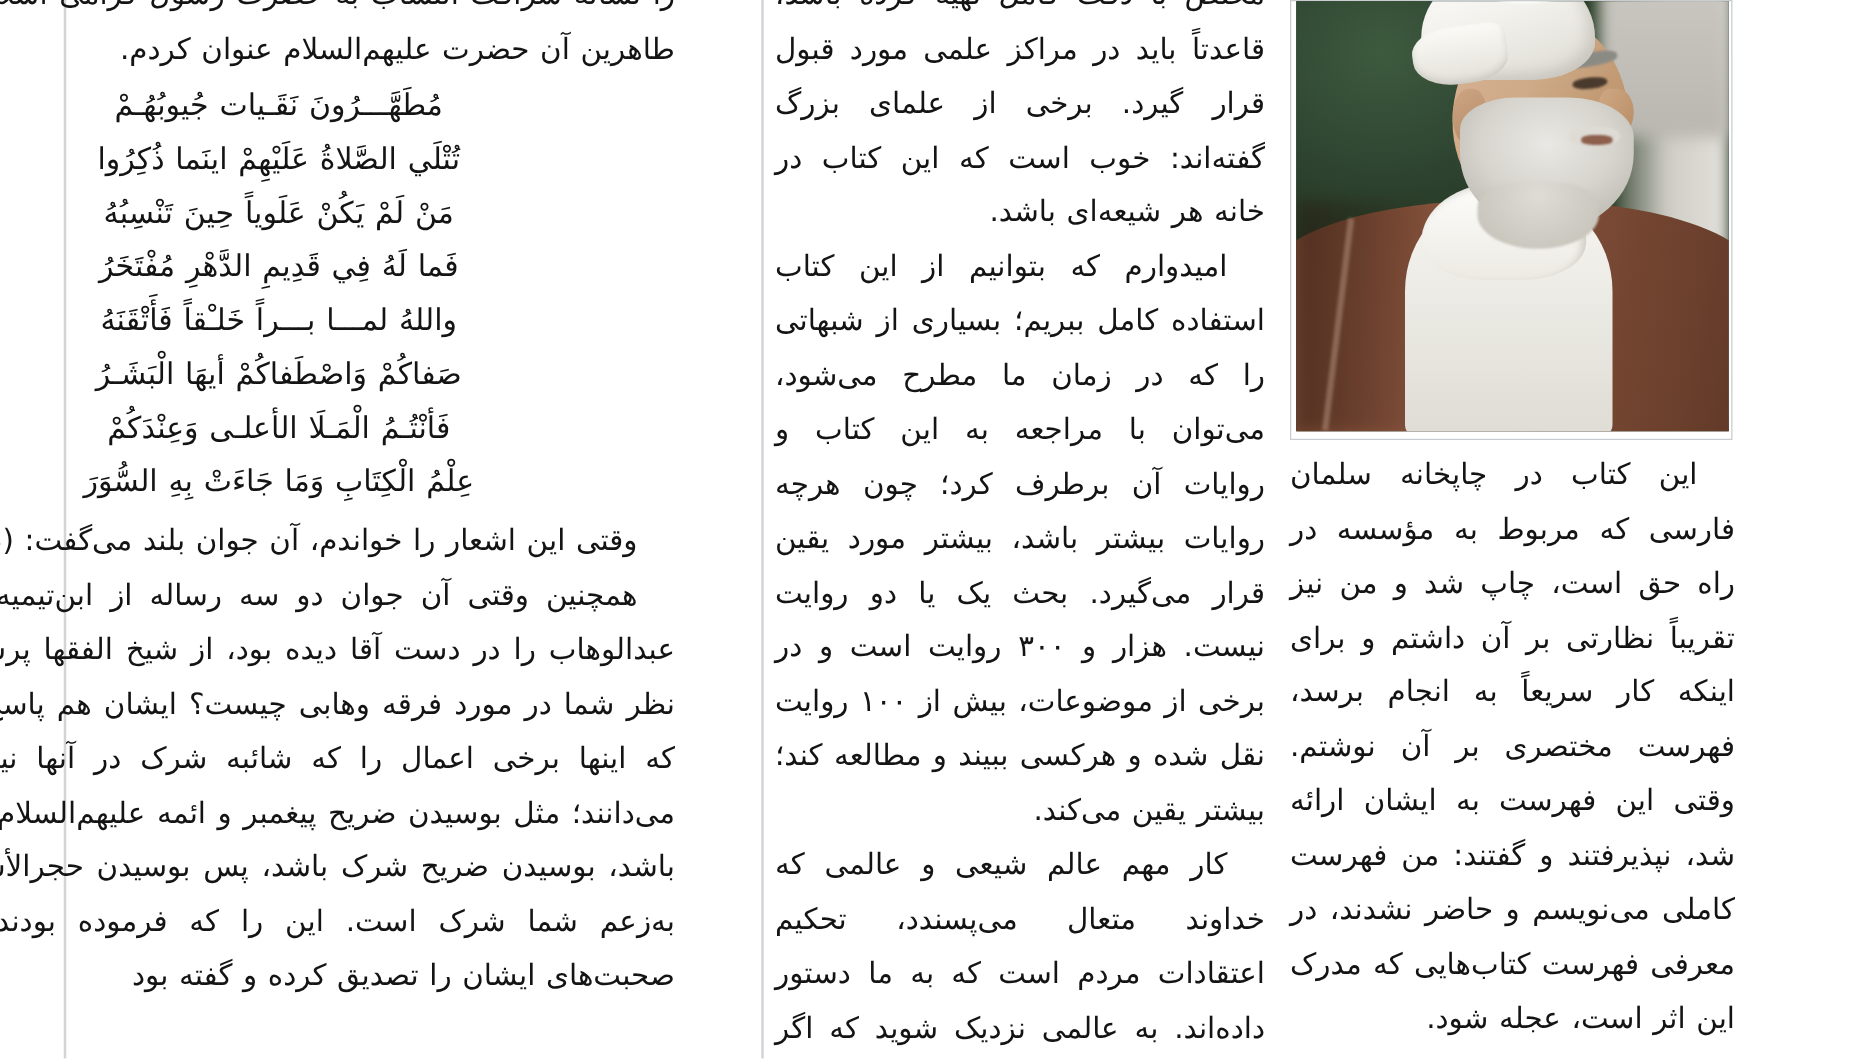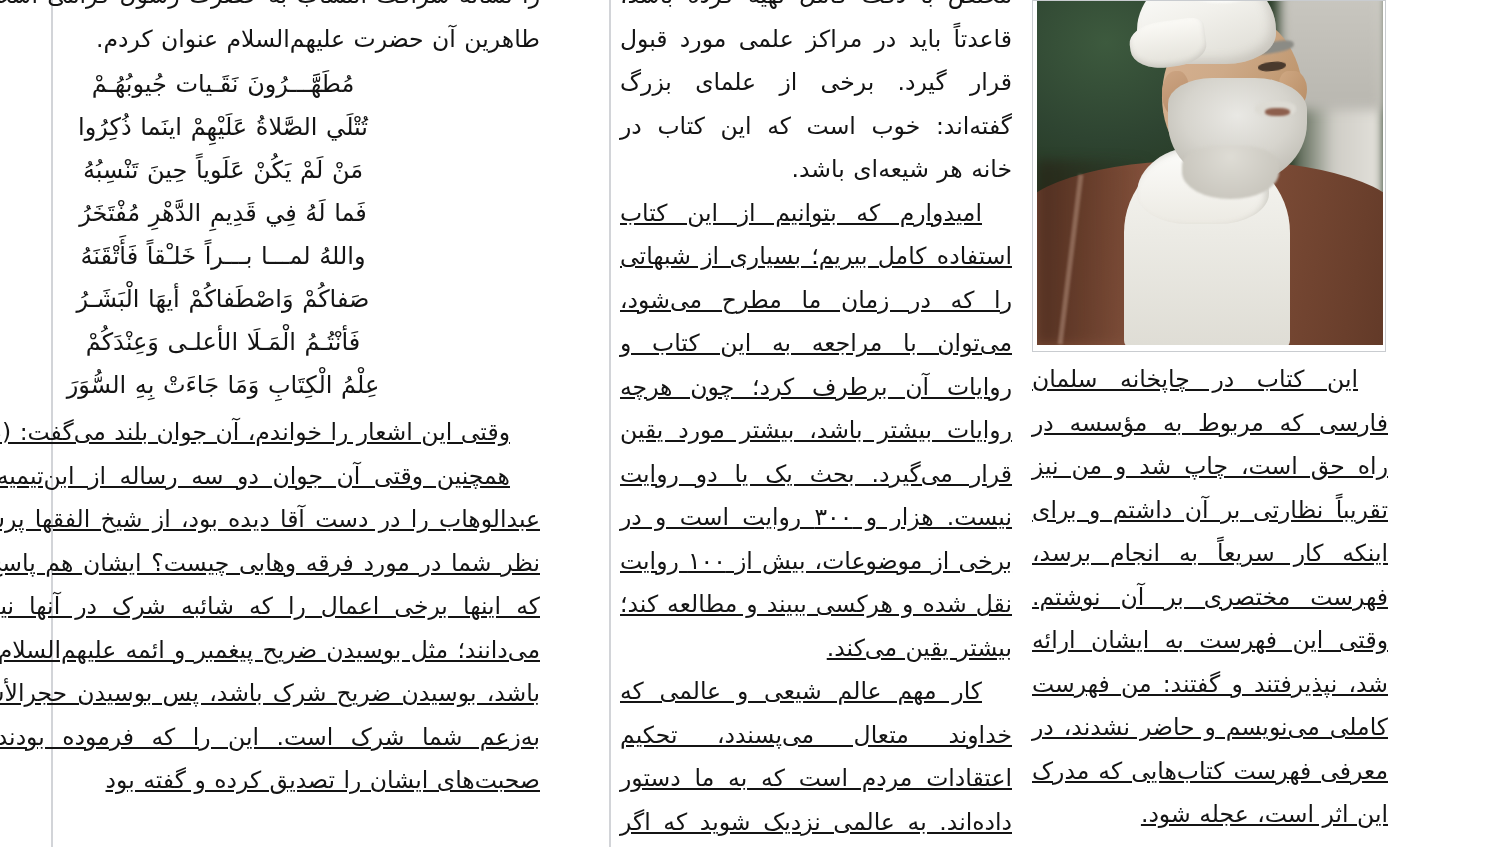--- a/index.html
+++ b/index.html
@@ -39,21 +39,21 @@
     direction: rtl;
     text-align: justify;
     color: #141414;
     font-family: "DejaVu Sans", "Liberation Sans", sans-serif;
     font-size: 23.5px;
     line-height: 43.5px;
     word-spacing: 1px;
     -webkit-font-smoothing: antialiased;
   }
   .text-col p { margin: 0; }
-  .text-col p.indent { text-indent: 30px; text-decoration: underline; }
+  .text-col p.indent { text-indent: 30px; }
 
   
   .clip-col {
     position: absolute;
     direction: rtl;
     text-align: justify;
     color: #141414;
     font-size: 23.5px;
     line-height: 43.5px;
     overflow: hidden;

